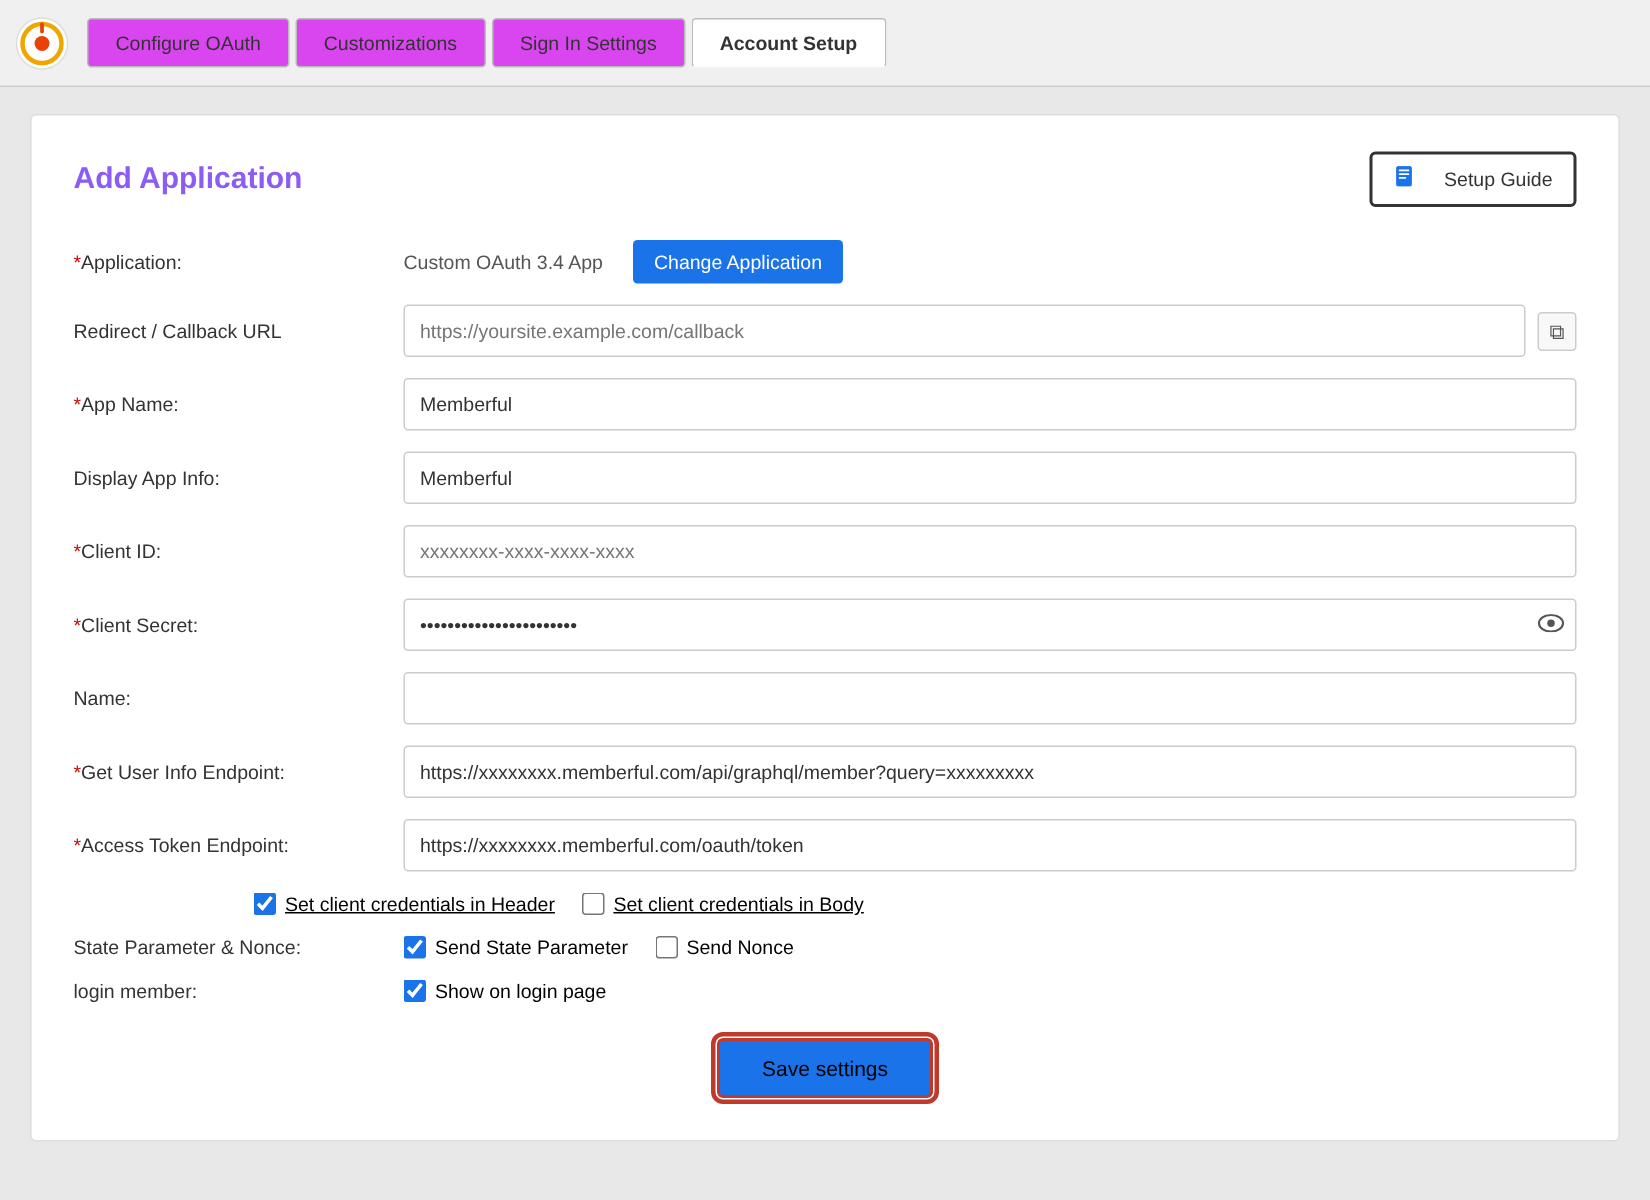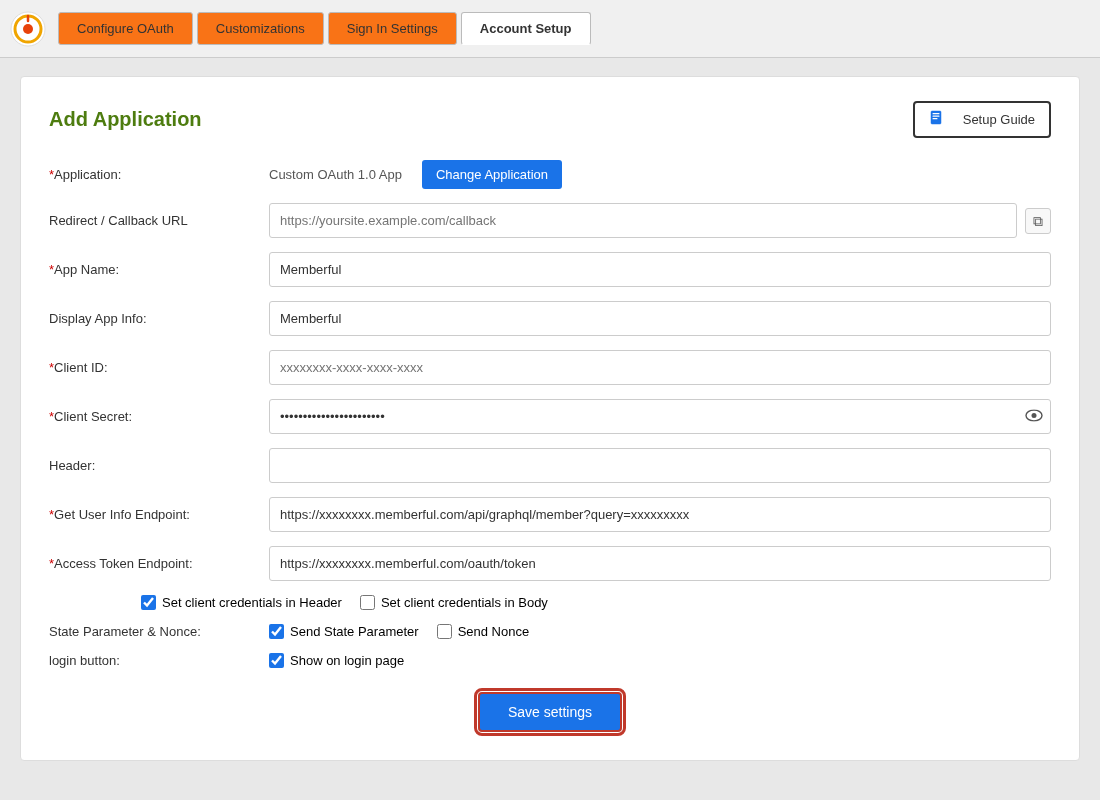--- a/index.html
+++ b/index.html
@@ -27,21 +27,21 @@
       margin-right: 12px;
       flex-shrink: 0;
     }
     .tabs {
       display: flex;
       gap: 4px;
     }
     .tab {
       padding: 8px 18px;
       border: 1px solid #bbb;
-      background: #f97316;
+      background: #d946ef;
       cursor: pointer;
       border-radius: 3px;
       font-size: 13px;
       color: #333;
     }
     .tab.active {
       background: #fff;
       border-bottom: 1px solid #fff;
       font-weight: 600;
     }
@@ -64,21 +64,21 @@
     .card-header {
       display: flex;
       justify-content: space-between;
       align-items: center;
       margin-bottom: 22px;
     }
 
     .card-title {
       font-size: 20px;
       font-weight: 600;
-      color: #4d7c0f;
+      color: #8b5cf6;
     }
 
     .setup-guide-btn {
       display: flex;
       align-items: center;
       gap: 18px;
       padding: 7px 14px;
       border: 2px solid #333;
       background: #fff;
       border-radius: 4px;
@@ -188,34 +188,35 @@
     }
 
     
     .save-btn-wrap {
       display: flex;
       justify-content: center;
       margin-top: 24px;
     }
     .save-btn {
       background: #1a73e8;
-      color: #ffffff;
+      color: #000000;
       border: 2px solid #c0392b;
       border-radius: 4px;
       padding: 10px 28px;
       font-size: 14px;
       font-weight: 500;
       cursor: pointer;
       outline: 3px solid #c0392b;
       outline-offset: 1px;
     }
 
     
     .no-label-row {
-      margin-left: 92px;
+      margin-left: 120px;
+      text-decoration: underline;
     }
   </style>
 </head>
 <body>
 
 <div class="header">
 
   <div class="logo">
     <svg width="36" height="36" viewBox="0 0 36 36">
       <circle cx="18" cy="18" r="17" fill="#fff" stroke="#ddd" stroke-width="1"></circle>
@@ -249,21 +250,21 @@
         </span>
         <span>Setup Guide</span>
       </button>
     </div>
 
     <div class="form-row">
       <div class="form-label">
         <span style="color:#c00">*</span>Application:
       </div>
       <div class="form-control-wrap">
-        <span class="application-value">Custom OAuth 1.0 App</span>
+        <span class="application-value">Custom OAuth 3.4 App</span>
         <button class="change-app-btn">Change Application</button>
       </div>
     </div>
 
     <div class="form-row">
       <div class="form-label">Redirect / Callback URL</div>
       <div class="form-control-wrap">
         <input type="text" class="form-input muted" value="" placeholder="https://yoursite.example.com/callback" style="">
         <button class="copy-icon-btn" title="Copy">
           <span>⧉</span>
@@ -301,21 +302,21 @@
             <svg width="18" height="12" viewBox="0 0 18 12" fill="none">
               <ellipse cx="9" cy="6" rx="8" ry="5.5" stroke="#555" stroke-width="1.4"></ellipse>
               <circle cx="9" cy="6" r="2.5" fill="#555"></circle>
             </svg>
           </span>
         </div>
       </div>
     </div>
 
     <div class="form-row">
-      <div class="form-label">Header:</div>
+      <div class="form-label">Name:</div>
       <div class="form-control-wrap">
         <input type="text" class="form-input" value="" style="">
       </div>
     </div>
 
 
     <div class="form-row">
       <div class="form-label"><span style="color:#c00">*</span>Get User Info Endpoint:</div>
       <div class="form-control-wrap">
         <input type="text" class="form-input" value="https://xxxxxxxx.memberful.com/api/graphql/member?query=xxxxxxxxx" style="">
@@ -352,21 +353,21 @@
           </label>
           <label class="checkbox-item">
             <input type="checkbox" style="">
             <span>Send Nonce</span>
           </label>
         </div>
       </div>
     </div>
 
     <div class="form-row">
-      <div class="form-label">login button:</div>
+      <div class="form-label">login member:</div>
       <div class="form-control-wrap">
         <label class="checkbox-item">
           <input type="checkbox" checked="" style="">
           <span>Show on login page</span>
         </label>
       </div>
     </div>
 
     <div class="save-btn-wrap">
       <button class="save-btn">Save settings</button>

